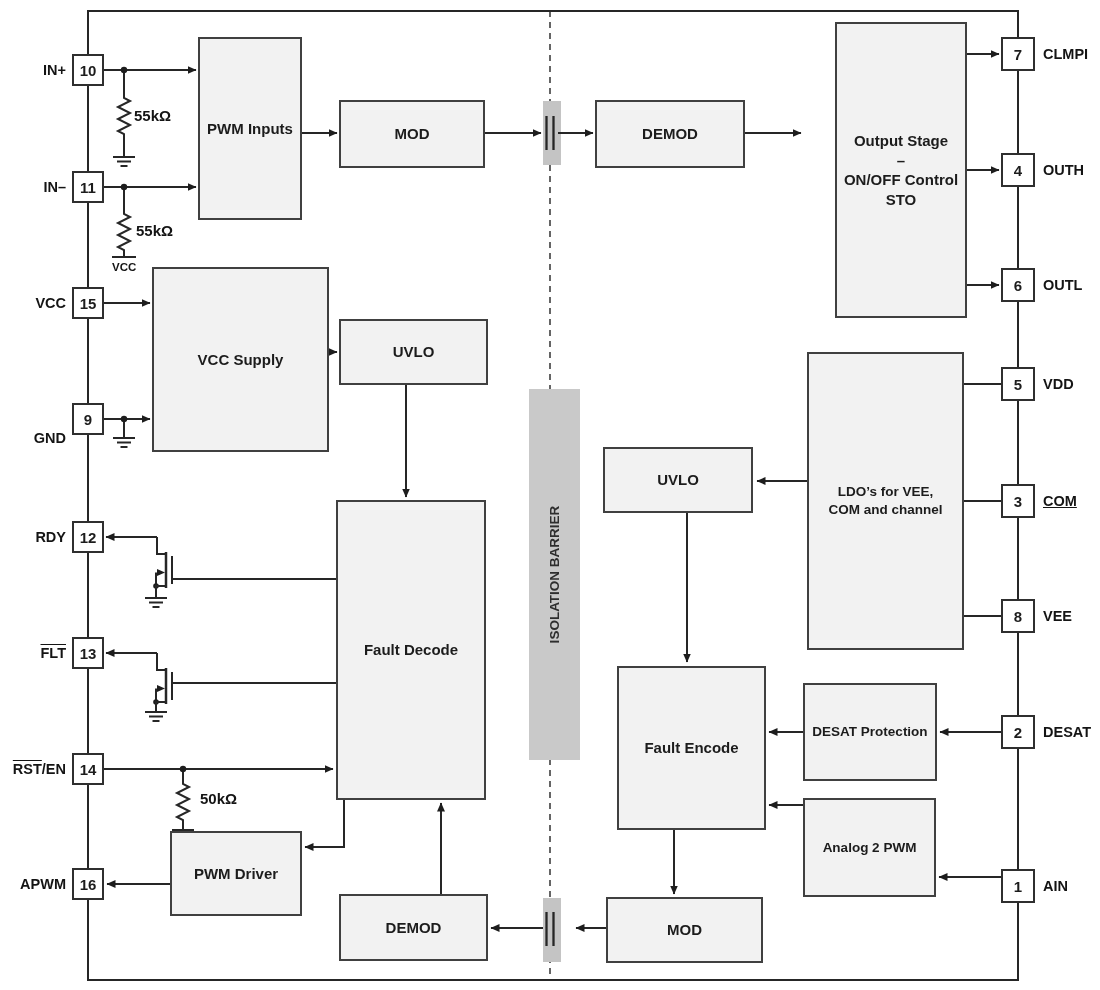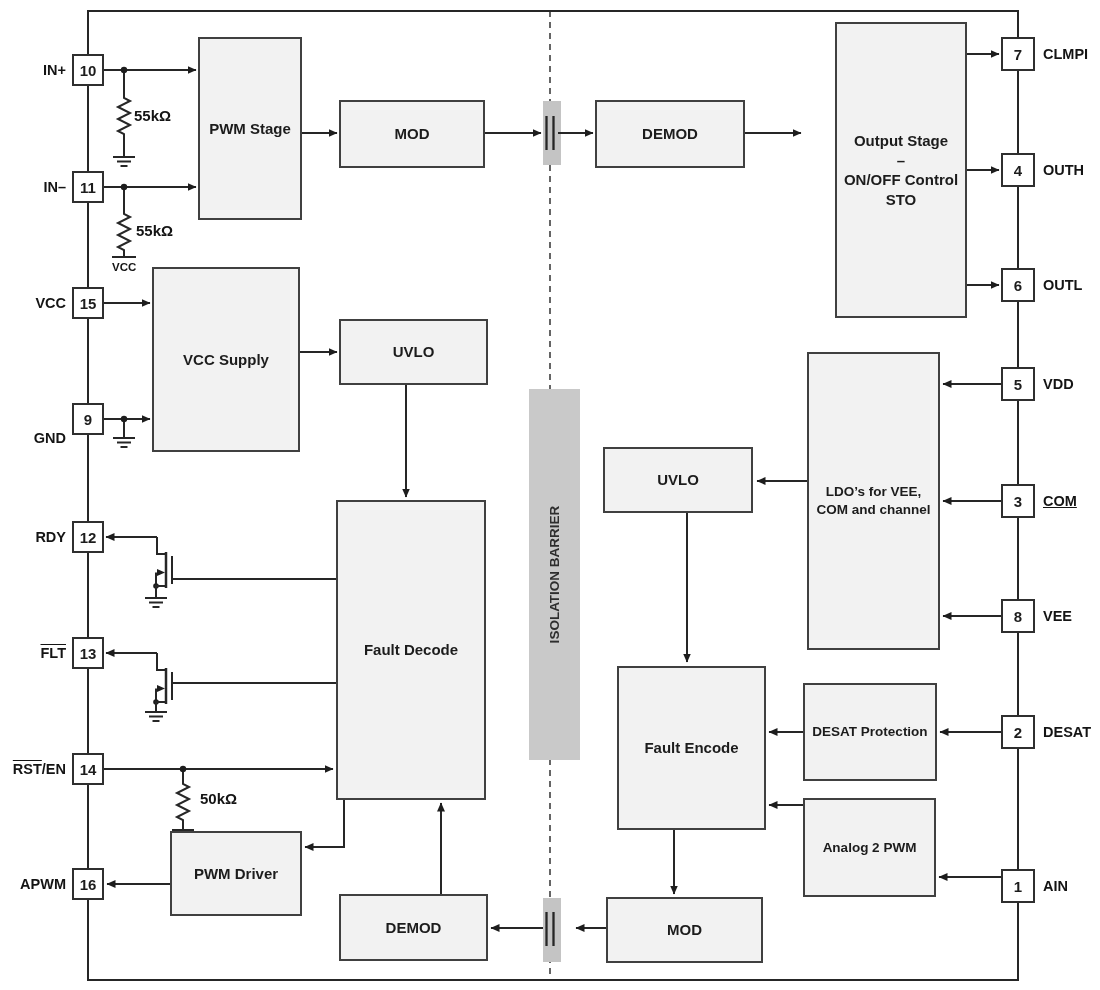--- a/index.html
+++ b/index.html
@@ -140,47 +140,47 @@
     <path class="wire" style="stroke-width:2.3" d="M553.5,912 V946"></path>
   </g>
 
   <circle cx="124" cy="70" r="3.2" fill="#1d1d1d"></circle>
   <circle cx="124" cy="187" r="3.2" fill="#1d1d1d"></circle>
   <circle cx="124" cy="419" r="3.2" fill="#1d1d1d"></circle>
   <circle cx="183" cy="769" r="3.2" fill="#1d1d1d"></circle>
 </svg>
 
 <div class="block" style="left:198px;top:37px;width:104px;height:183px;">
-      <span>PWM Stage</span>
+      <span>PWM Inputs</span>
     </div>
 <div class="block" style="left:339px;top:100px;width:146px;height:68px;">
       <span>MOD</span>
     </div>
 <div class="block" style="left:595px;top:100px;width:150px;height:68px;">
       <span>DEMOD</span>
     </div>
 <div class="block" style="left:803px;top:22px;width:132px;height:296px;margin-left:32px;">
   <span>Output Stage</span>
   <span>–</span>
   <span>ON/OFF Control</span>
   <span>STO</span>
 </div>
-<div class="block" style="left:152px;top:267px;width:148px;height:185px;">
+<div class="block" style="left:152px;top:267px;width:177px;height:185px;">
       <span>VCC Supply</span>
     </div>
 <div class="block" style="left:339px;top:319px;width:149px;height:66px;">
       <span>UVLO</span>
     </div>
 <div class="block" style="left:336px;top:500px;width:150px;height:300px;">
       <span>Fault Decode</span>
     </div>
 <div class="block" style="left:603px;top:447px;width:150px;height:66px;">
       <span>UVLO</span>
     </div>
-<div class="block small" style="left:807px;top:352px;width:133px;height:298px;align-items:center;">
+<div class="block small" style="left:807px;top:352px;width:157px;height:298px;align-items:center;">
   <span>LDO’s for VEE,</span>
   <span>COM and channel</span>
 </div>
 <div class="block" style="left:617px;top:666px;width:149px;height:164px;">
       <span>Fault Encode</span>
     </div>
 <div class="block small" style="left:803px;top:683px;width:134px;height:98px;">
       <span>DESAT Protection</span>
     </div>
 <div class="block small" style="left:803px;top:798px;width:133px;height:99px;">

